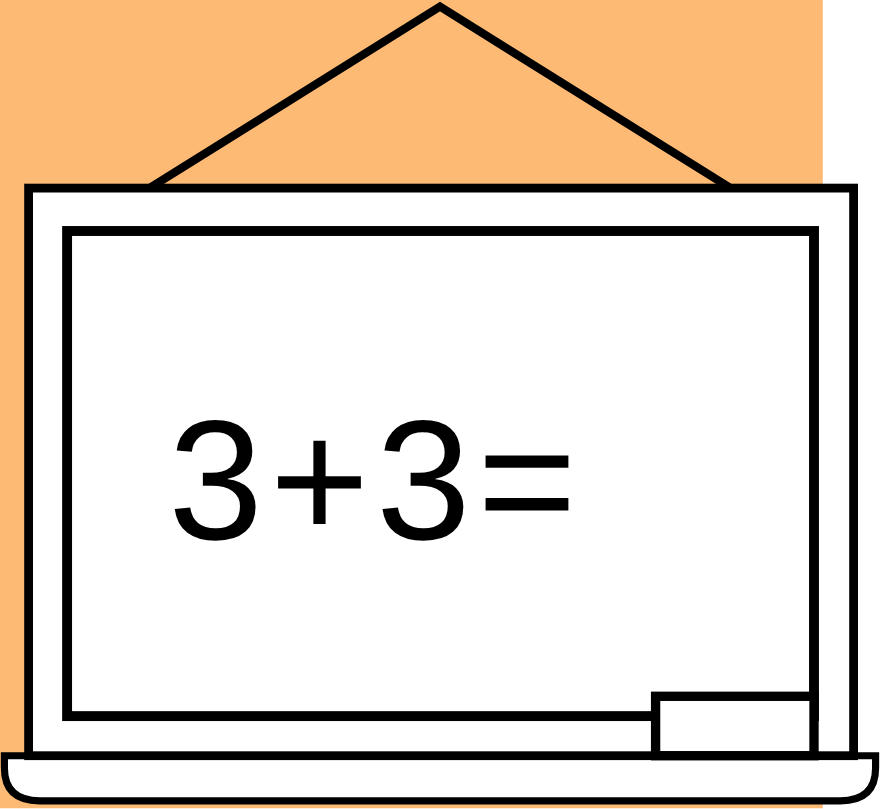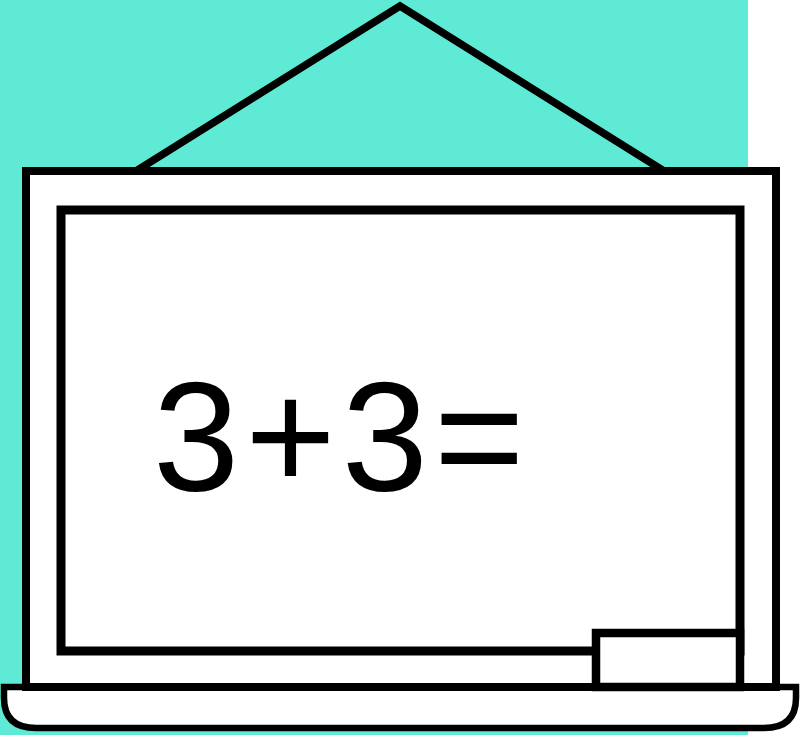--- a/index.html
+++ b/index.html
@@ -9,21 +9,21 @@
   body {
     width: 800px;
     height: 735px;
     background: #ffffff;
     overflow: hidden;
   }
   .canvas {
     position: relative;
     width: 748px;
     height: 735px;
-    background: #5eead4;
+    background: #fdba74;
   }
   .canvas svg {
     display: block;
     width: 800px;
     height: 735px;
   }
   .equation {
     font-family: "Liberation Sans", "DejaVu Sans", sans-serif;
     font-size: 155px;
     font-weight: 200;

